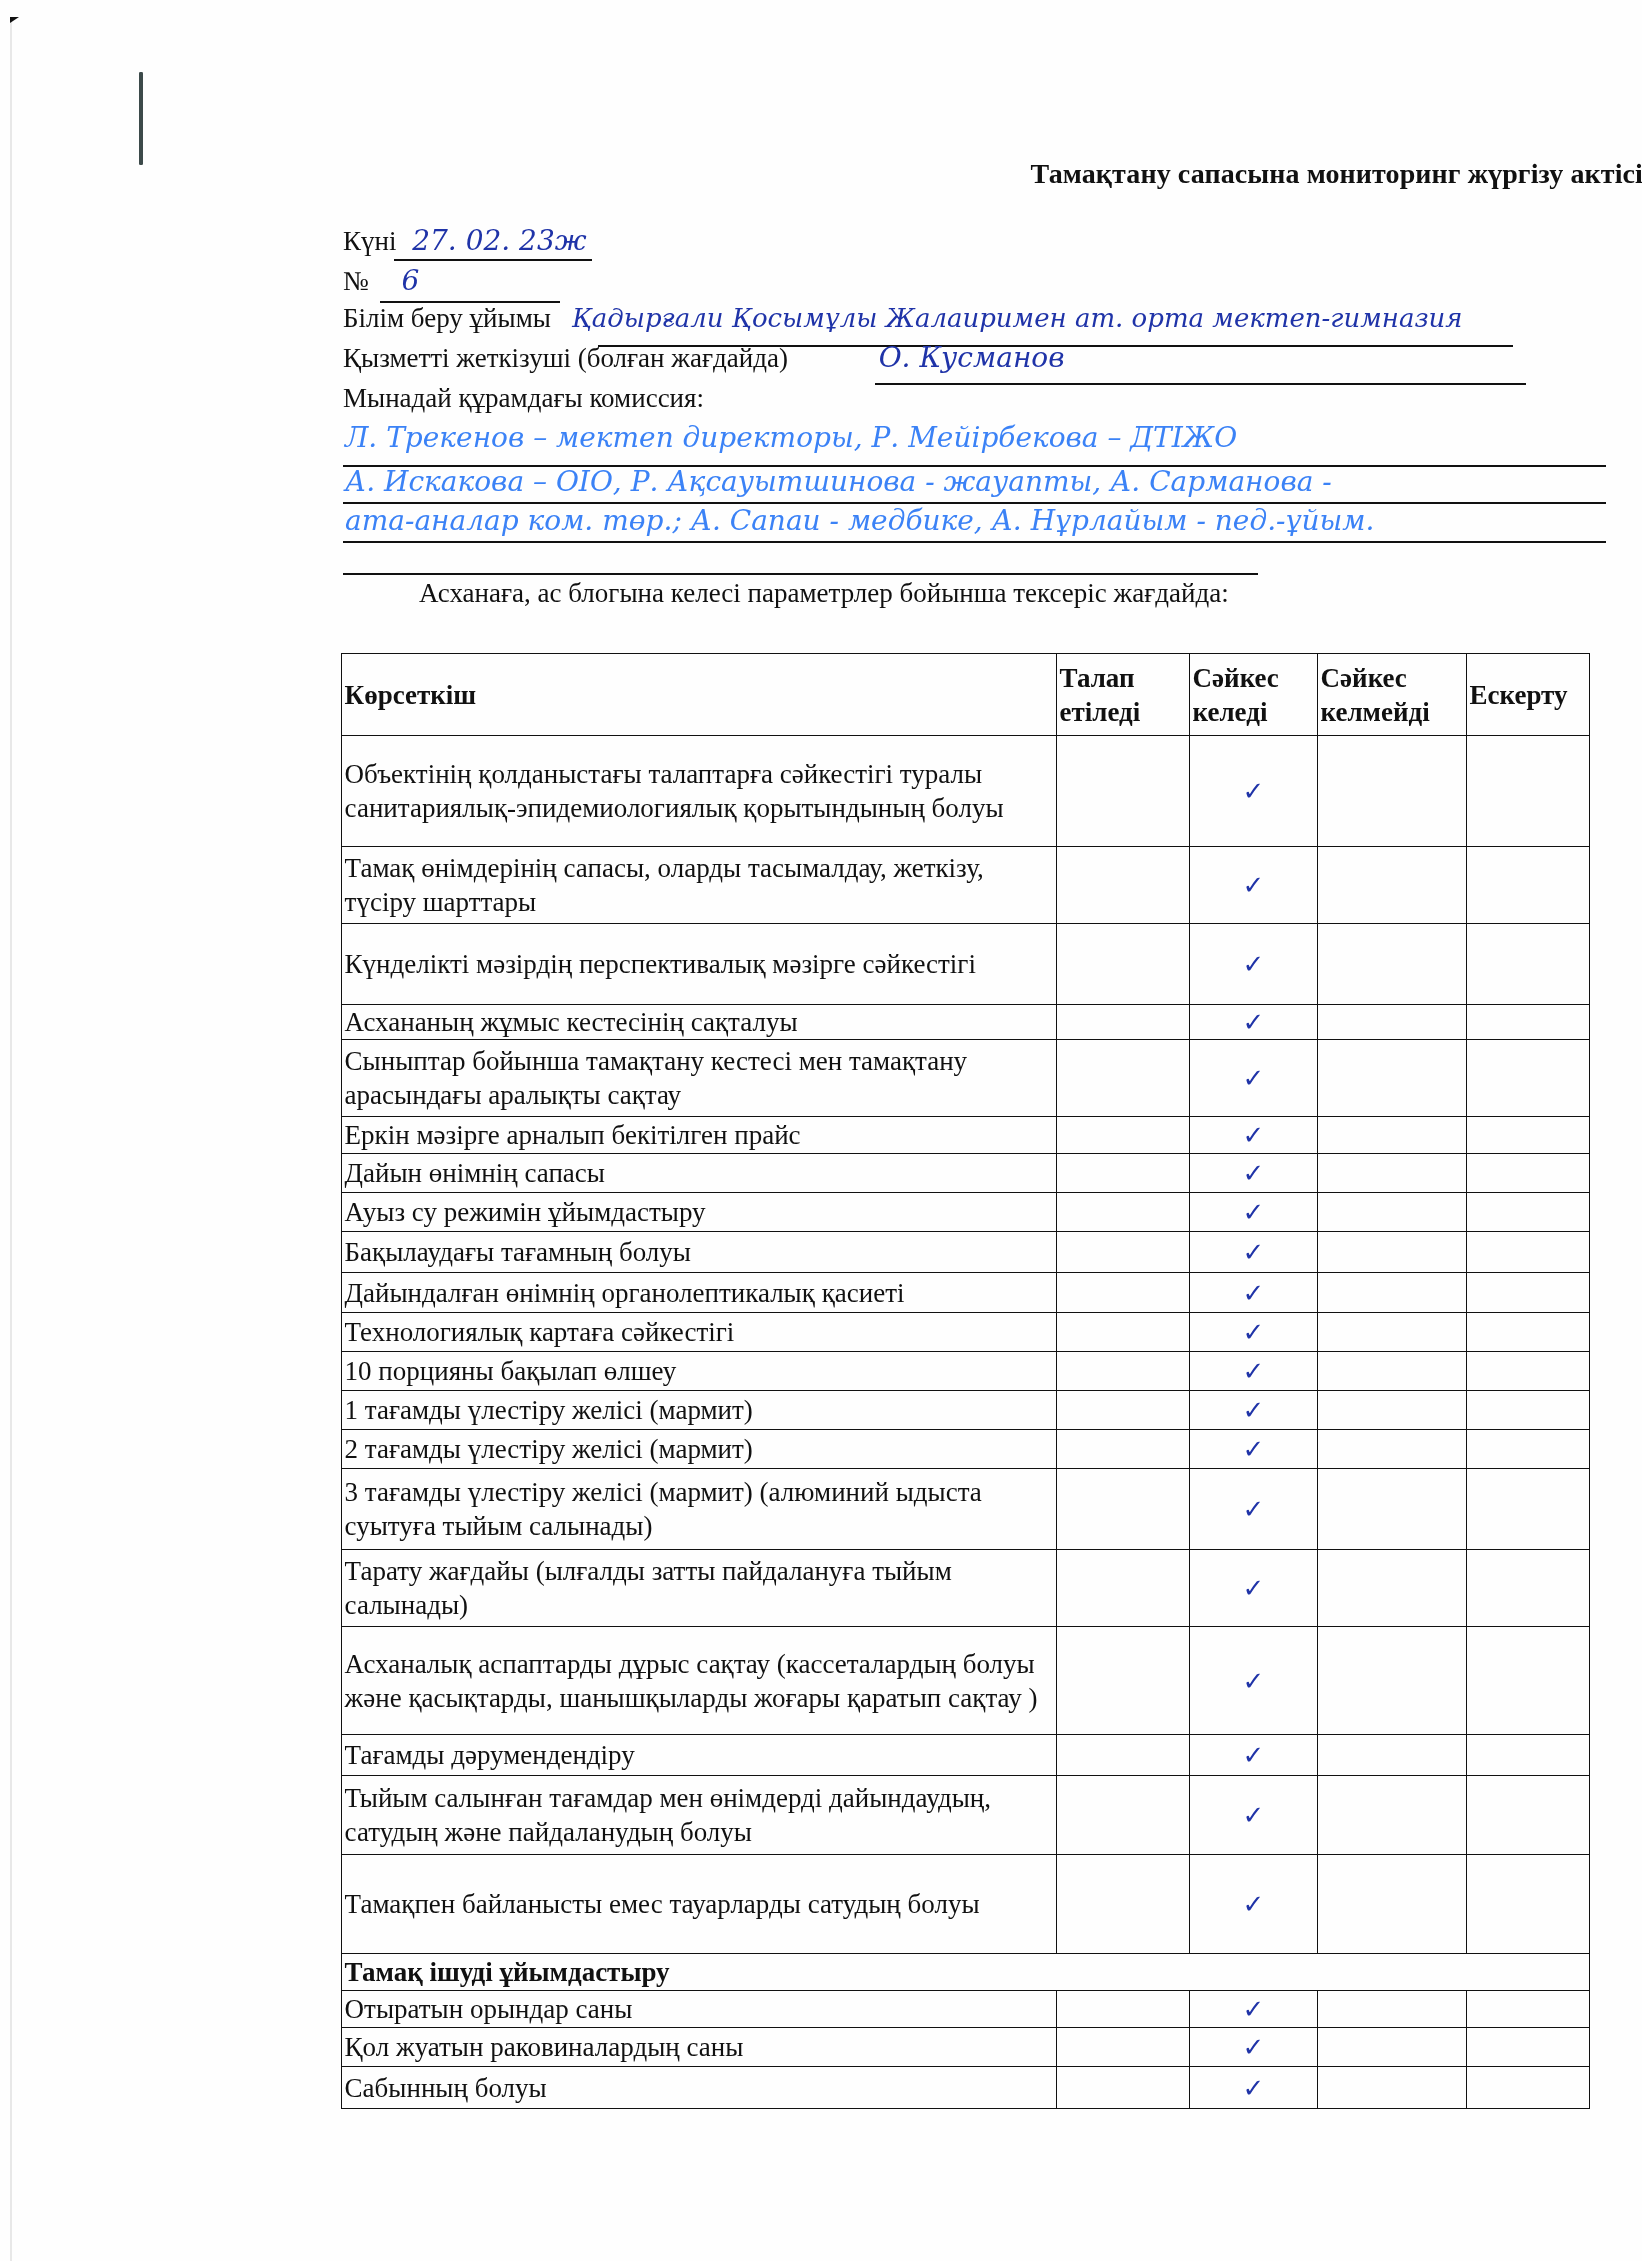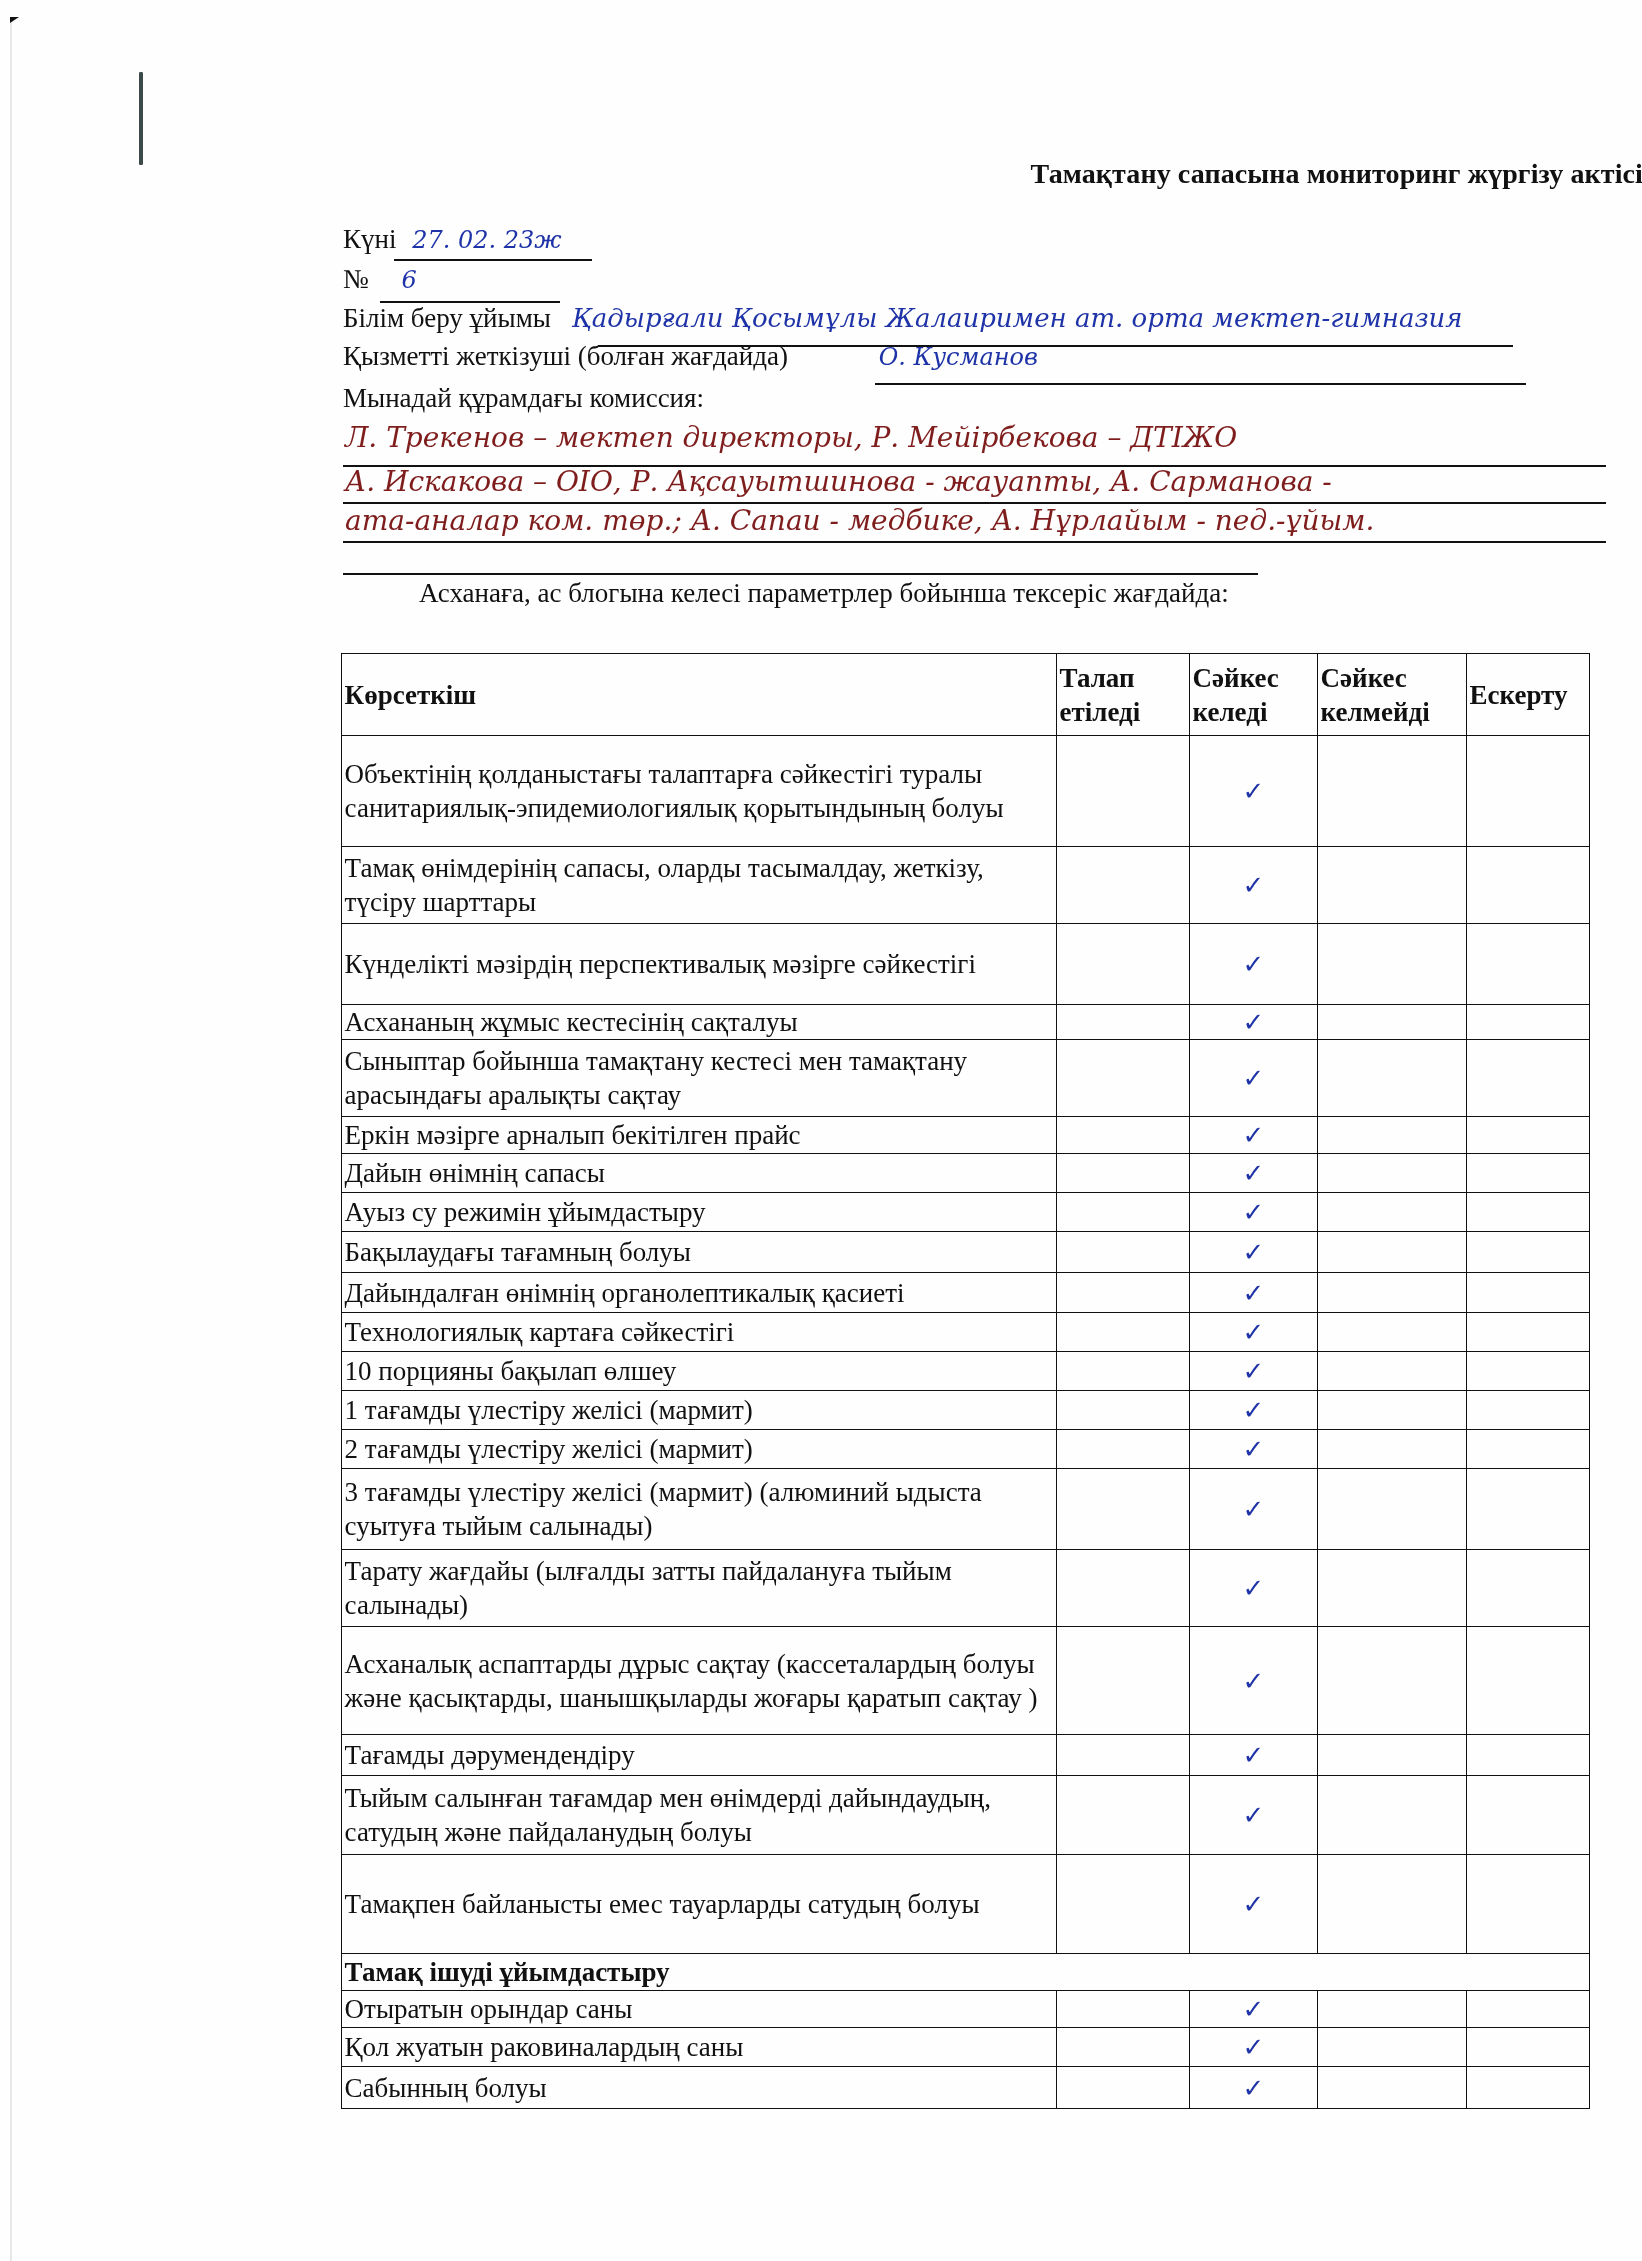--- a/index.html
+++ b/index.html
@@ -7,23 +7,23 @@
     width:1643px; height:2261px; background:#fefefe; position:relative; overflow:hidden;
     font-family:"Liberation Serif", "DejaVu Serif", serif; color:#111;
   }
   .corner-mark { position:absolute; left:10.3px; top:17px; width:0; height:0;
     border-top:6.4px solid #111; border-right:9px solid transparent; }
   .left-edge { position:absolute; left:10.3px; top:19.3px; width:1.3px; height:2242px; background:#e8e8e8; }
   .staple { position:absolute; left:139px; top:72px; width:3.9px; height:93px; background:#3c4a4a; border-radius:1.3px; }
   .title { position:absolute; left:0; width:1643px; top:158px; text-align:right;
     font-weight:bold; font-size:28px; letter-spacing:0.1px; }
   .field { position:absolute; left:343px; font-size:27px; white-space:nowrap; }
-  .hw { font-family:"DejaVu Serif", serif; font-style:italic; color:#1f33a8; font-size:24px; }
+  .hw { font-family:"DejaVu Serif", serif; font-style:italic; color:#1f33a8; font-size:28px; }
   .line { position:absolute; height:1.9px; background:#111; }
-  .hwline { position:absolute; font-family:"DejaVu Serif", serif; font-style:italic; color:#7f1d1d;
+  .hwline { position:absolute; font-family:"DejaVu Serif", serif; font-style:italic; color:#3b82f6;
     font-size:28px; white-space:nowrap; }
   .intro { position:absolute; left:419px; top:578px; font-size:27px; }
   table.grid { position:absolute; left:341px; top:653px; width:1249px; border-collapse:collapse; table-layout:fixed; }
   table.grid td, table.grid th { border:1.9px solid #111; border-left-width:1.3px; border-right-width:1.3px; padding:0 2.6px; vertical-align:middle; font-size:27px; line-height:34px; }
   table.grid th { font-weight:bold; text-align:left; }
   table.grid td.ind { text-align:left; }
   td.check { text-align:center; }
   .tick { font-family:"DejaVu Sans", sans-serif; color:#1f33a8; font-size:26px; font-style:italic; }
   .section td { font-weight:bold; }
 </style>

